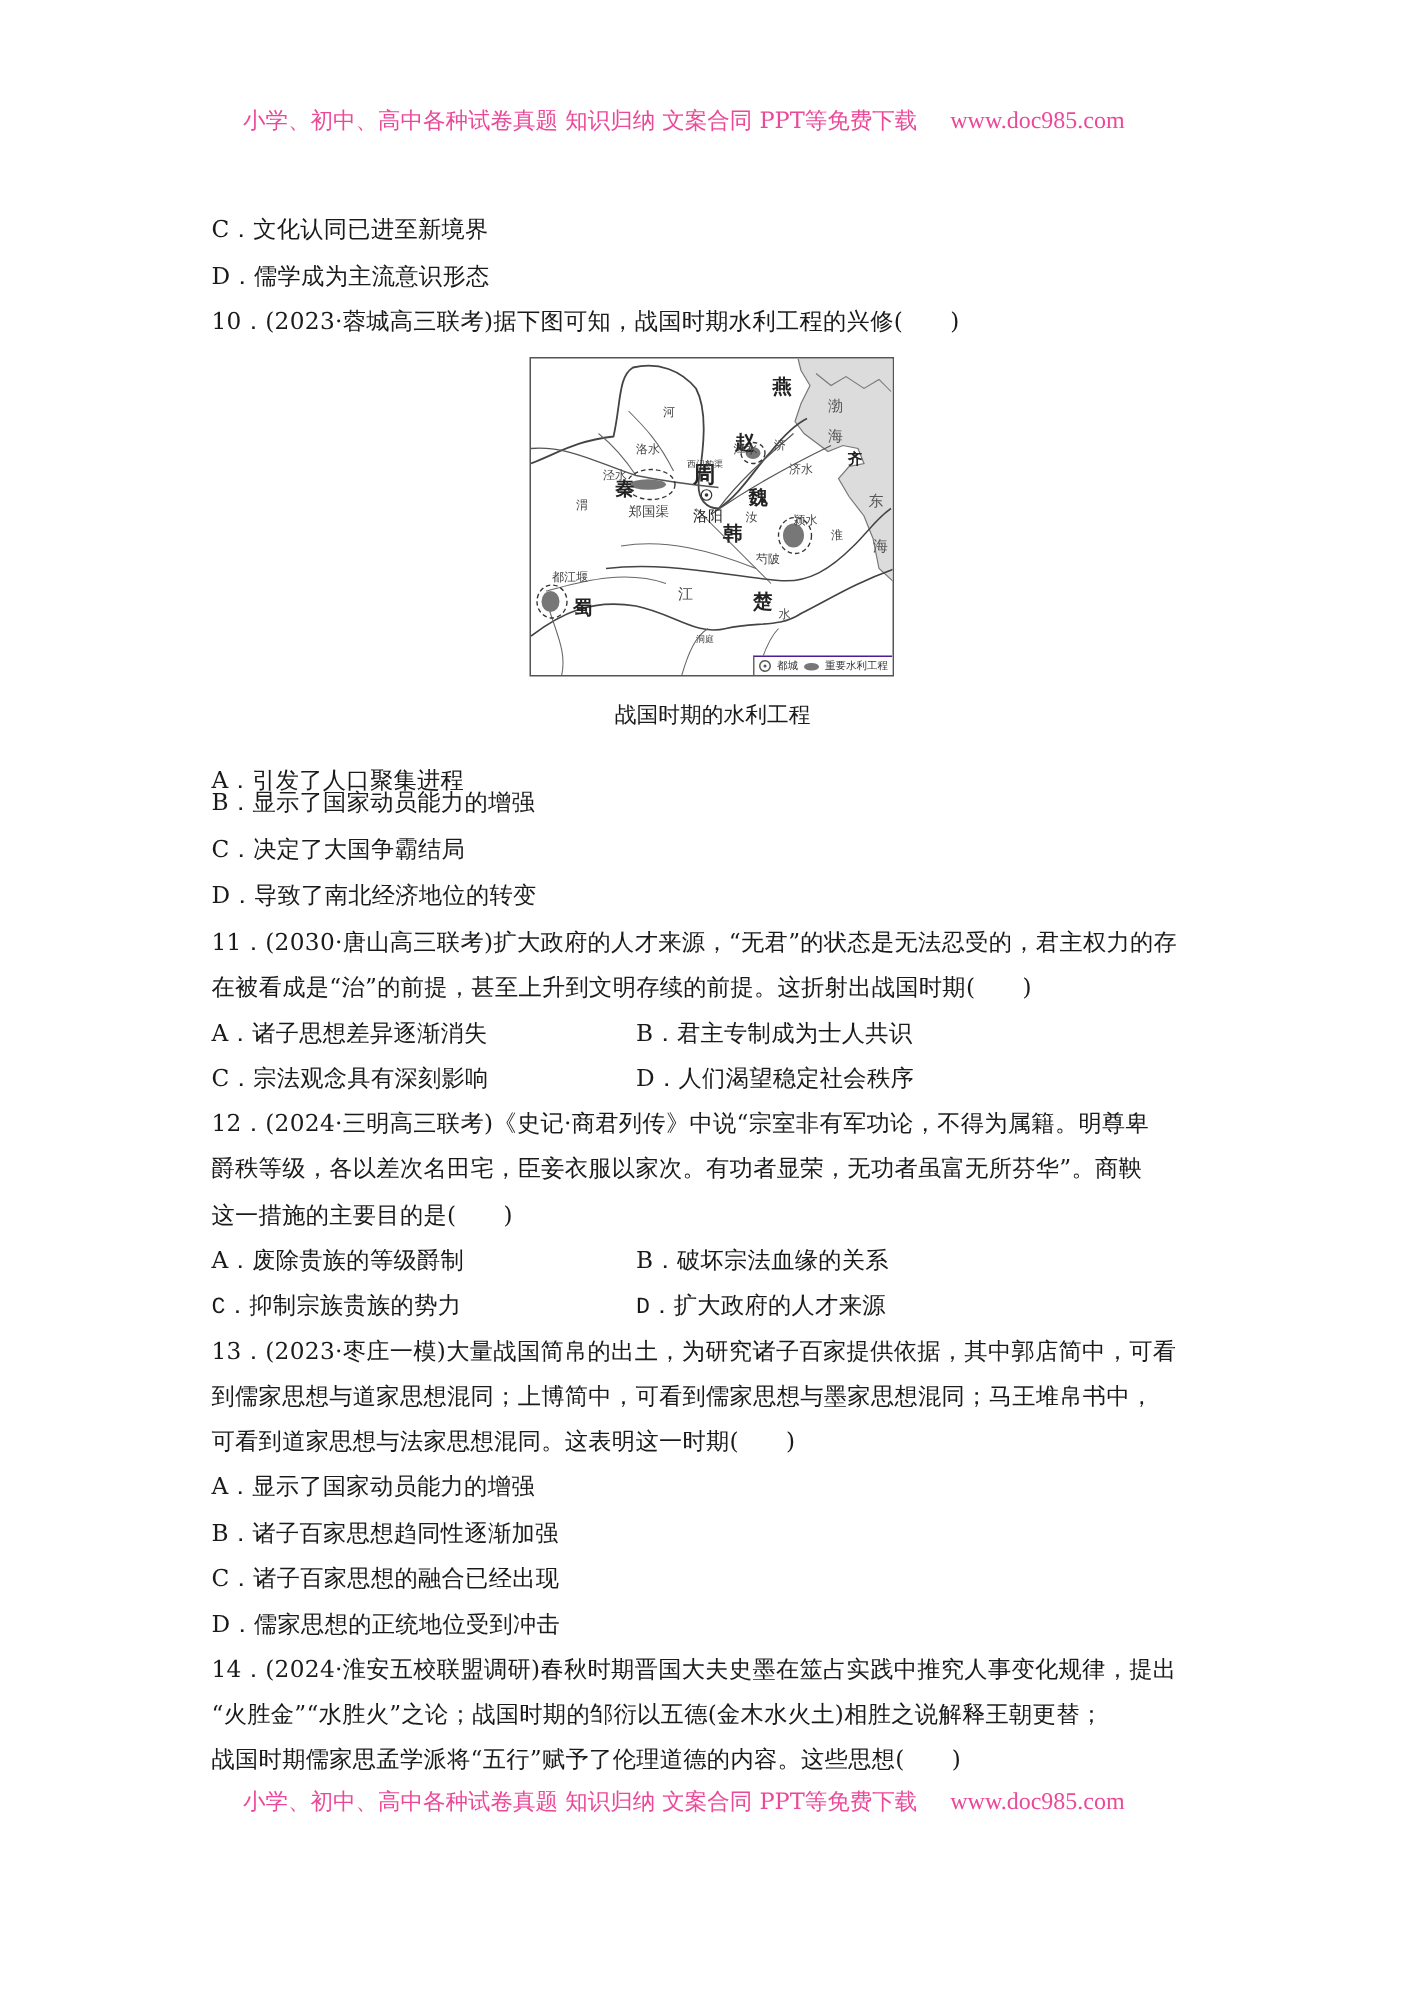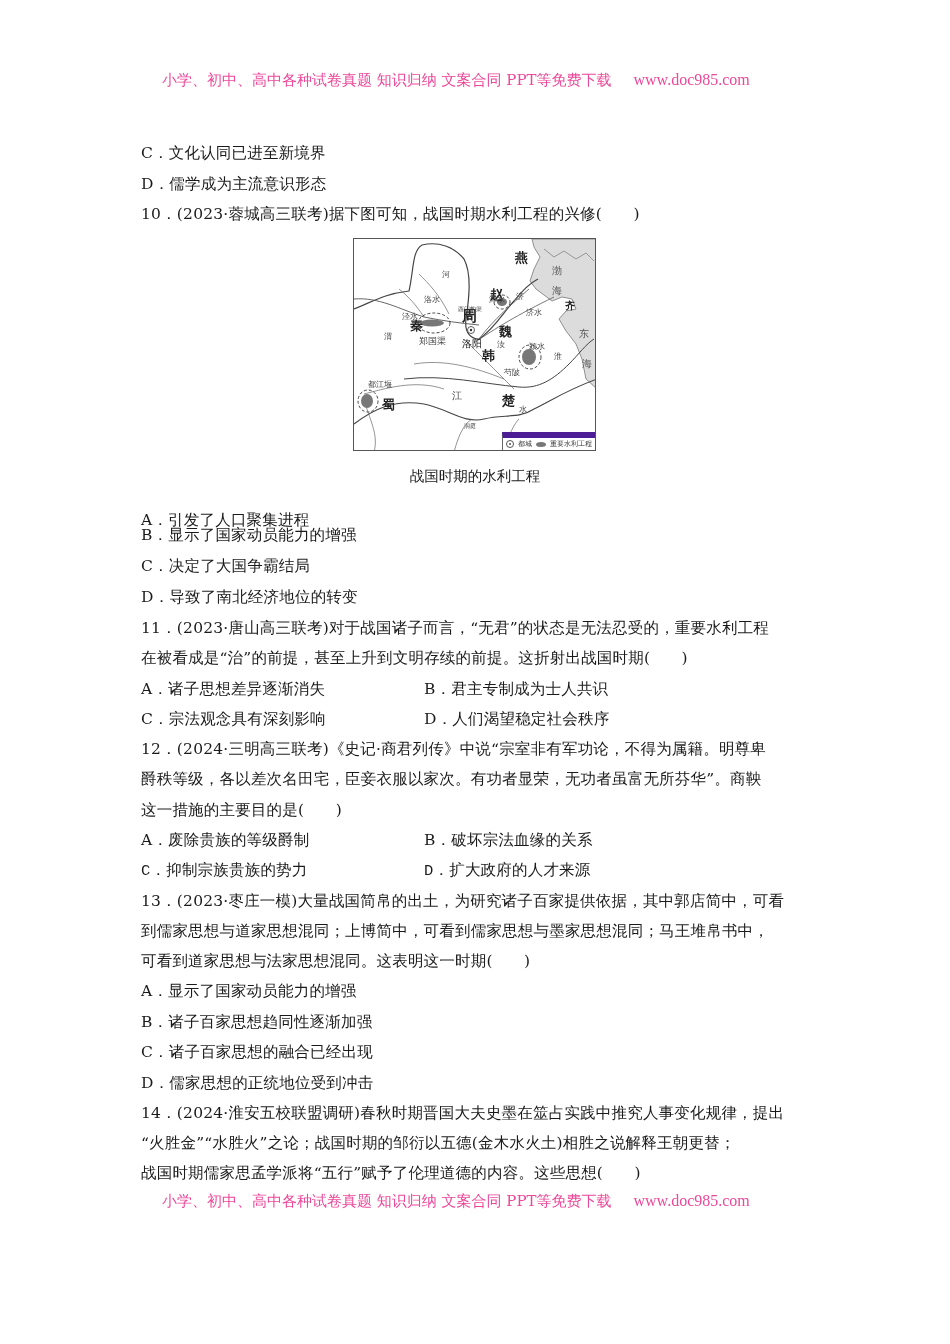--- a/index.html
+++ b/index.html
@@ -10,21 +10,21 @@
   .hdr .url { margin-left: 22px; font-family: "Liberation Serif", serif; font-size: 16px; }
   .col2 { position: absolute; left: 424px; }
   .caption { position: absolute; left: 0; width: 950px; text-align: center; top: 467px;
              font-family: "DejaVu Sans", "Liberation Sans", sans-serif; font-size: 14.5px; color: #1a1a1a; }
   .map { position: absolute; left: 353px; top: 238px; width: 243px; height: 213px;
          border: 1px solid #555; box-sizing: border-box; background: #fff; overflow: hidden; }
   .map svg { position: absolute; left: 0; top: 0; }
   .map .lbl { position: absolute; font-family: "DejaVu Serif", serif; color: #444; font-size: 8px; white-space: nowrap; }
   .map .st { font-weight: bold; color: #222; font-size: 13px; }
   .map .sea { color: #555; font-size: 10px; }
-  .legend { position: absolute; right: 0; bottom: 0; background: #fff; border-top: 6px solid #4c1d95; border-left: 1px solid #666;
+  .legend { position: absolute; right: 0; bottom: 0; background: #fff; border-top: 1px solid #4c1d95; border-left: 1px solid #666;
             font-size: 7px; padding: 1px 3px; color: #333; font-family: "DejaVu Serif", serif; display: flex; align-items: center; gap: 4px; }
   .legend .cap-sym { display: inline-block; width: 6px; height: 6px; border: 1px solid #555; border-radius: 50%; position: relative; }
   .legend .cap-sym::after { content: ""; position: absolute; left: 2px; top: 2px; width: 2px; height: 2px; background: #555; border-radius: 50%; }
   .legend .proj-sym { display: inline-block; width: 10px; height: 5px; background: #777; border-radius: 50%; }
 </style>
 </head>
 <body>
 
 <div class="hdr" style="left:162px; top:70px;">
   <span>小学、初中、高中各种试卷真题  知识归纳  文案合同  PPT等免费下载</span><span class="url">www.doc985.com</span>
@@ -126,21 +126,21 @@
 </div>
 
 <div class="caption">战国时期的水利工程</div>
 
 <div class="line" style="top:510px;"><span>A．</span><span>引发了人口聚集进程</span></div>
 <div class="line" style="top:525px;"><span>B．</span><span>显示了国家动员能力的增强</span></div>
 <div class="line" style="top:556px;"><span>C．</span><span>决定了大国争霸结局</span></div>
 <div class="line" style="top:587px;"><span>D．</span><span>导致了南北经济地位的转变</span></div>
 
 <div class="line" style="top:618px;">
-  <span>11．</span><span>(2023·唐山高三联考)</span><span>对于战国诸子而言，“无君”的状态是无法忍受的，重要水利工程</span>
+  <span>11．</span><span>(2030·唐山高三联考)</span><span>扩大政府的人才来源，“无君”的状态是无法忍受的，君主权力的存</span>
 </div>
 <div class="line" style="top:648px;"><span>在被看成是“治”的前提，甚至上升到文明存续的前提。这折射出战国时期(　　)</span></div>
 <div class="line" style="top:679px; width:700px;">
   <span>A．</span><span>诸子思想差异逐渐消失</span>
   <span class="col2" style="left:283px;"><span>B．</span><span>君主专制成为士人共识</span></span>
 </div>
 <div class="line" style="top:709px; width:700px;">
   <span>C．</span><span>宗法观念具有深刻影响</span>
   <span class="col2" style="left:283px;"><span>D．</span><span>人们渴望稳定社会秩序</span></span>
 </div>

